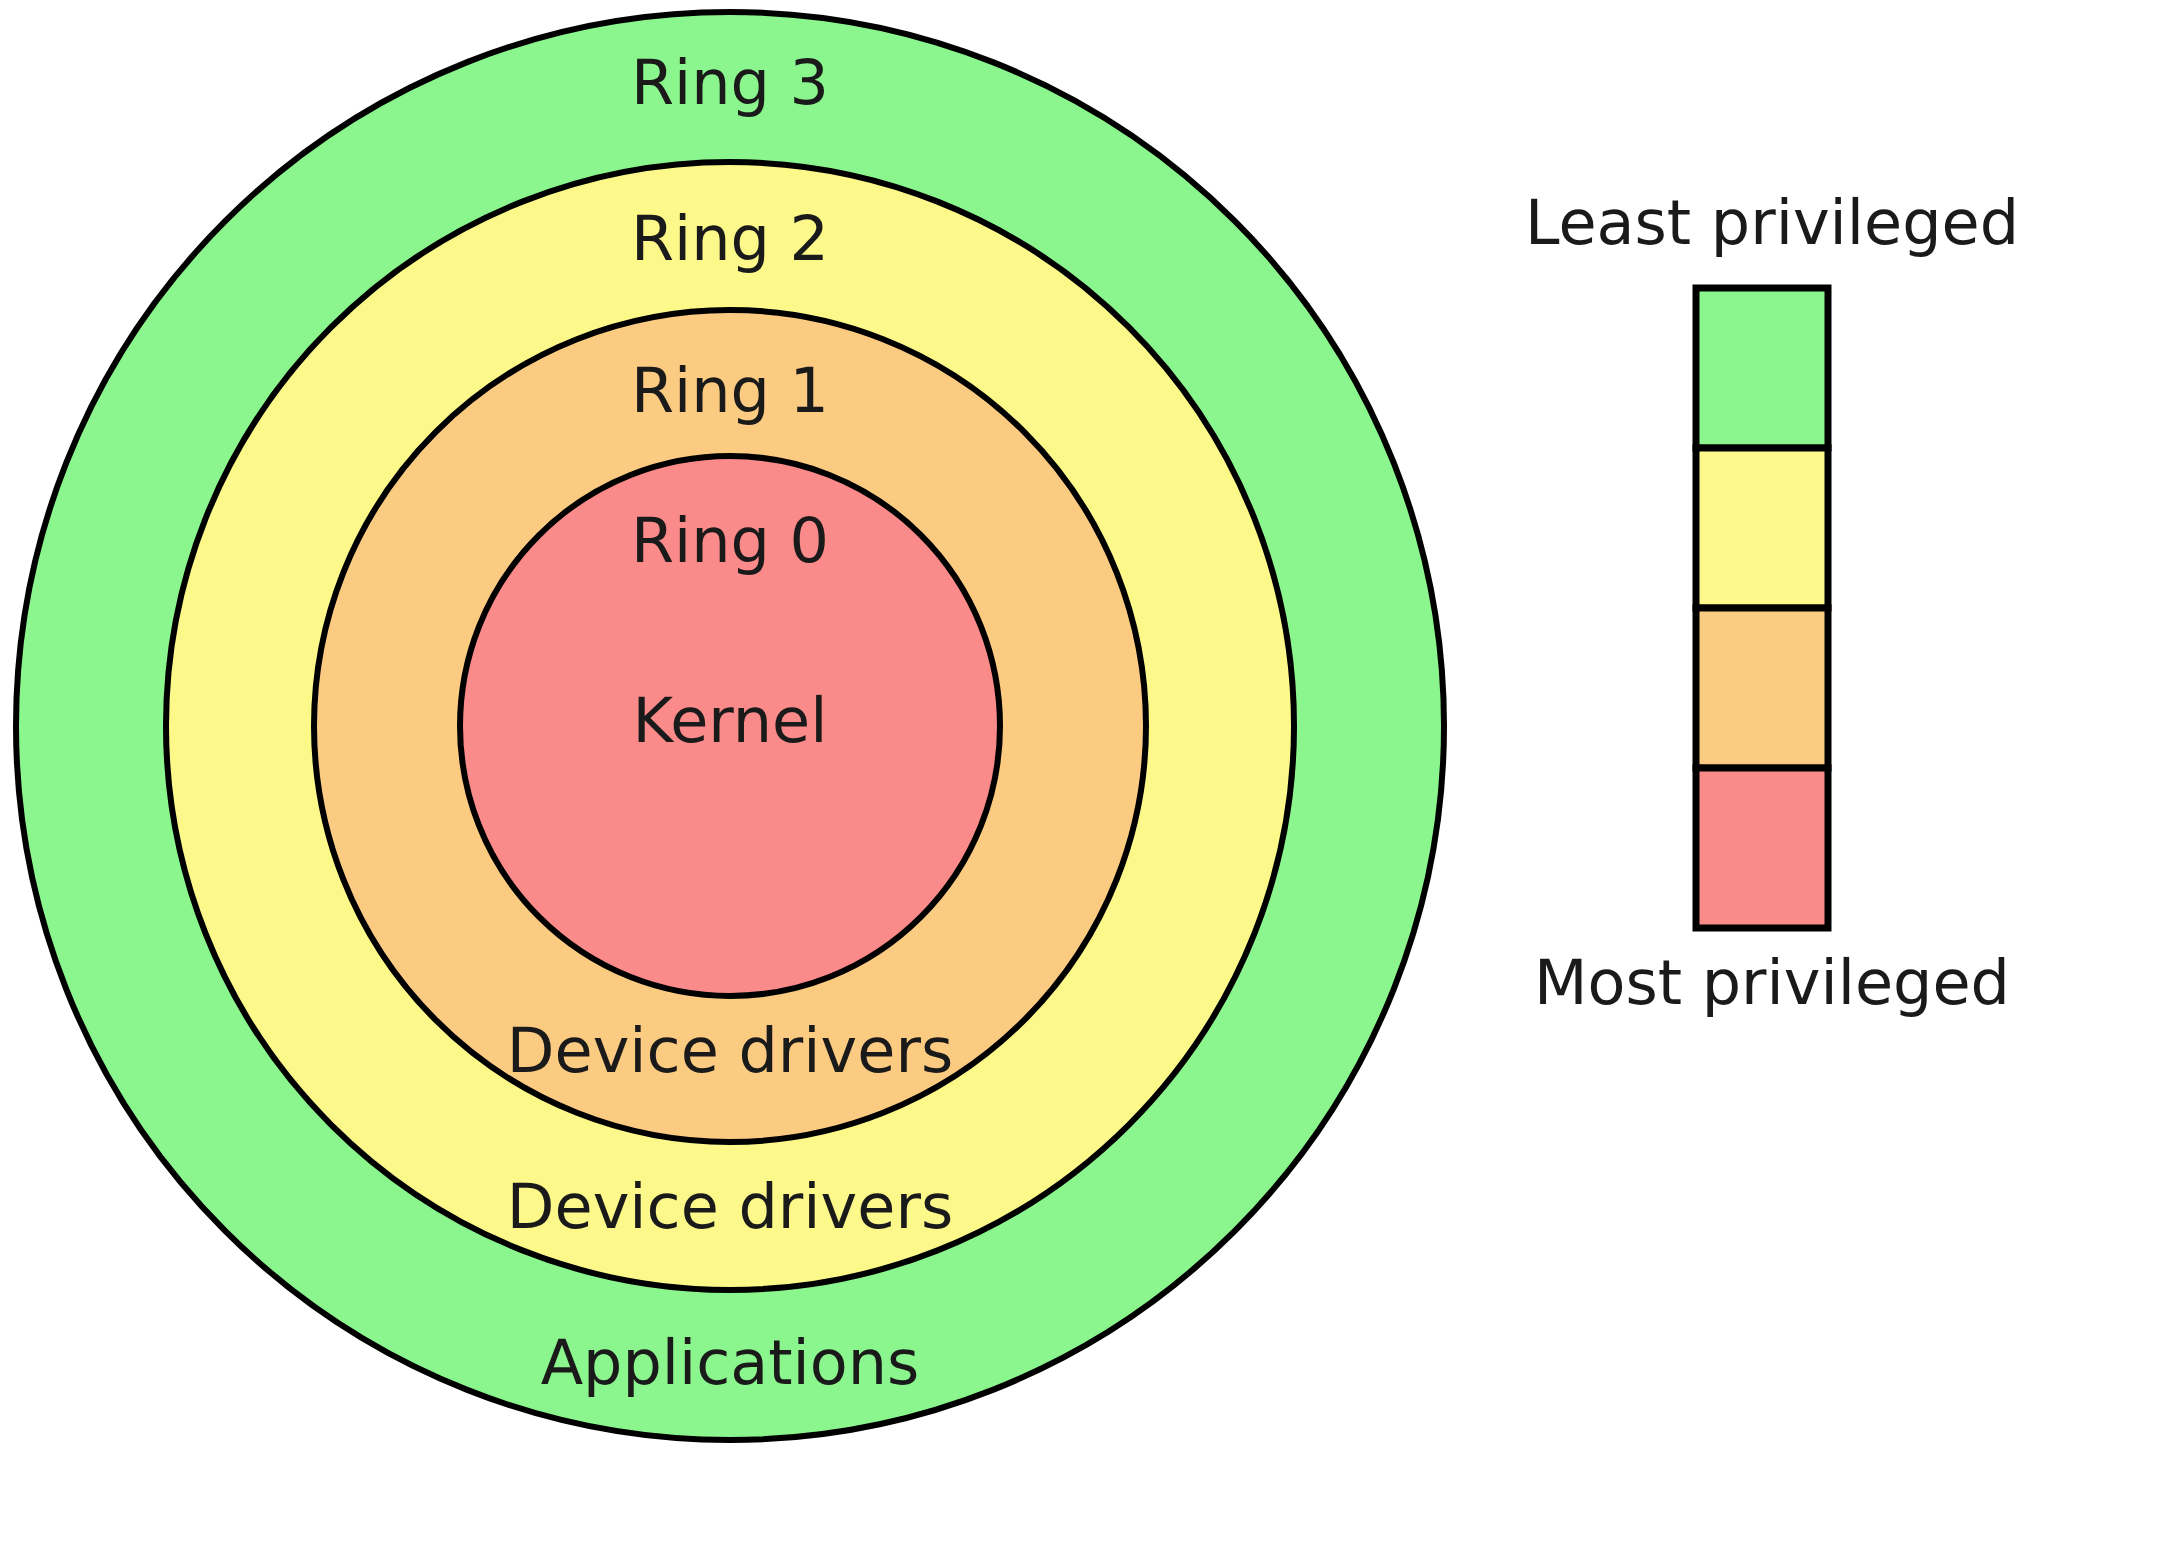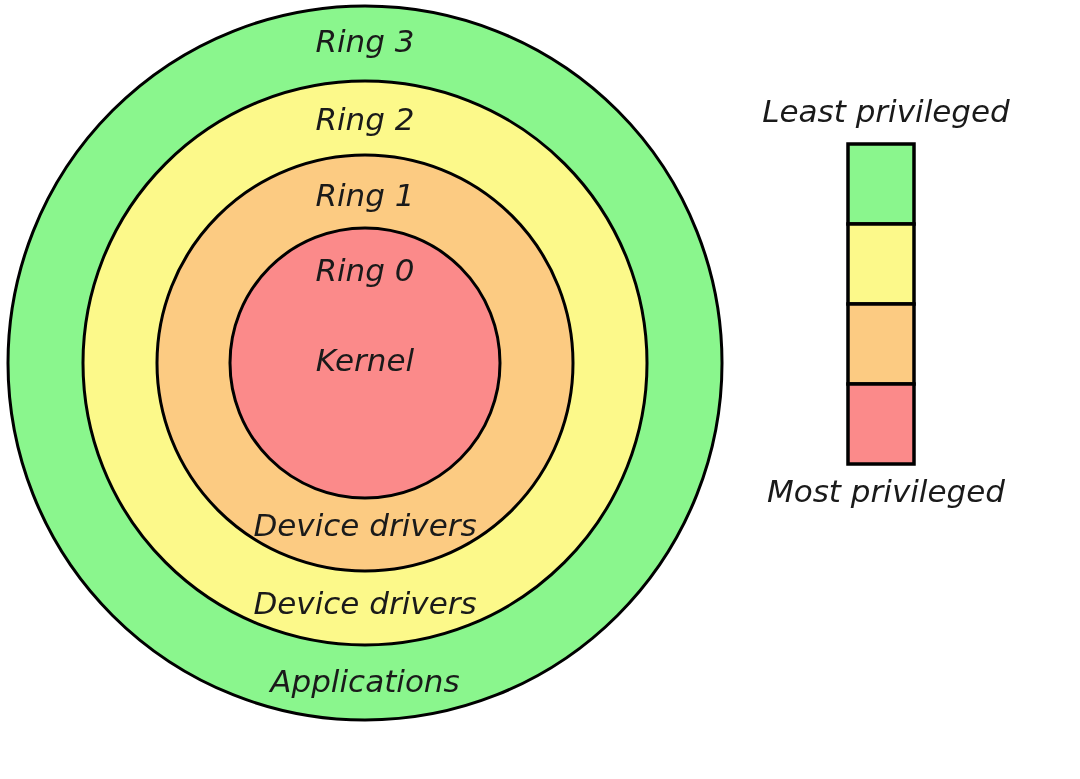--- a/index.html
+++ b/index.html
@@ -44,21 +44,21 @@
     stroke-width: 3;
   }
   .legend-swatch {
     stroke: #000000;
     stroke-width: 3.5;
   }
 </style>
 </head>
 <body>
 
-<div id="stage" style="background: rgb(255, 255, 255); font-style: italic;">
+<div id="stage" style="background: rgb(255, 255, 255);">
 
   <svg id="diagram-svg" viewBox="0 0 1080 779" xmlns="http://www.w3.org/2000/svg">
 
     <circle class="ring-shape" cy="363" r="357" fill="#8af68d" id="c3" cx="365" stroke="#000000"></circle>
     <circle class="ring-shape" cy="363" r="282" fill="#fcf98a" id="c2" cx="365" stroke="#000000"></circle>
     <circle class="ring-shape" cy="363" r="208" fill="#fccb82" id="c1" cx="365" stroke="#000000"></circle>
     <circle class="ring-shape" cy="363" r="135" fill="#fb8a8a" id="c0" cx="365" stroke="#000000"></circle>
 
     <text class="ring-label" id="t3" x="365" y="52" fill="#1a1a1a">Ring 3</text>
     <text class="ring-label" id="t2" x="365" y="130" fill="#1a1a1a">Ring 2</text>

